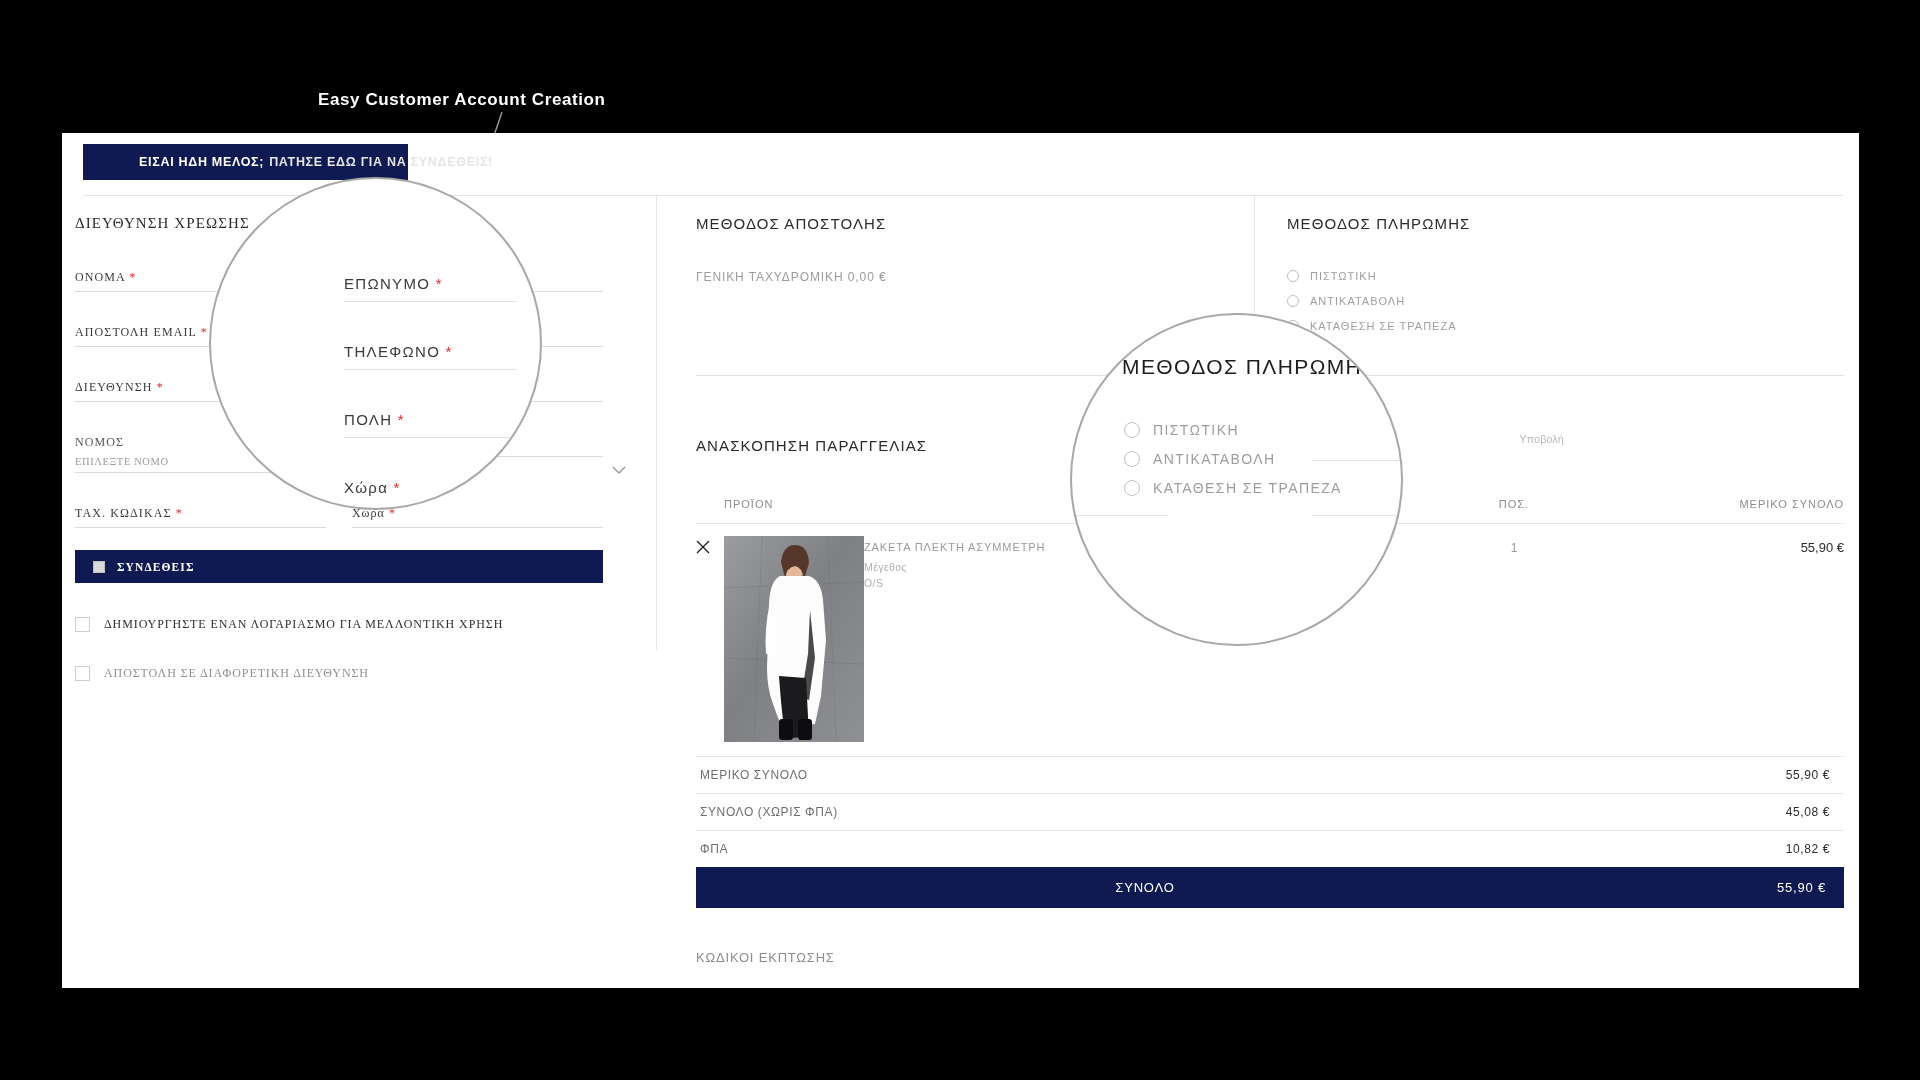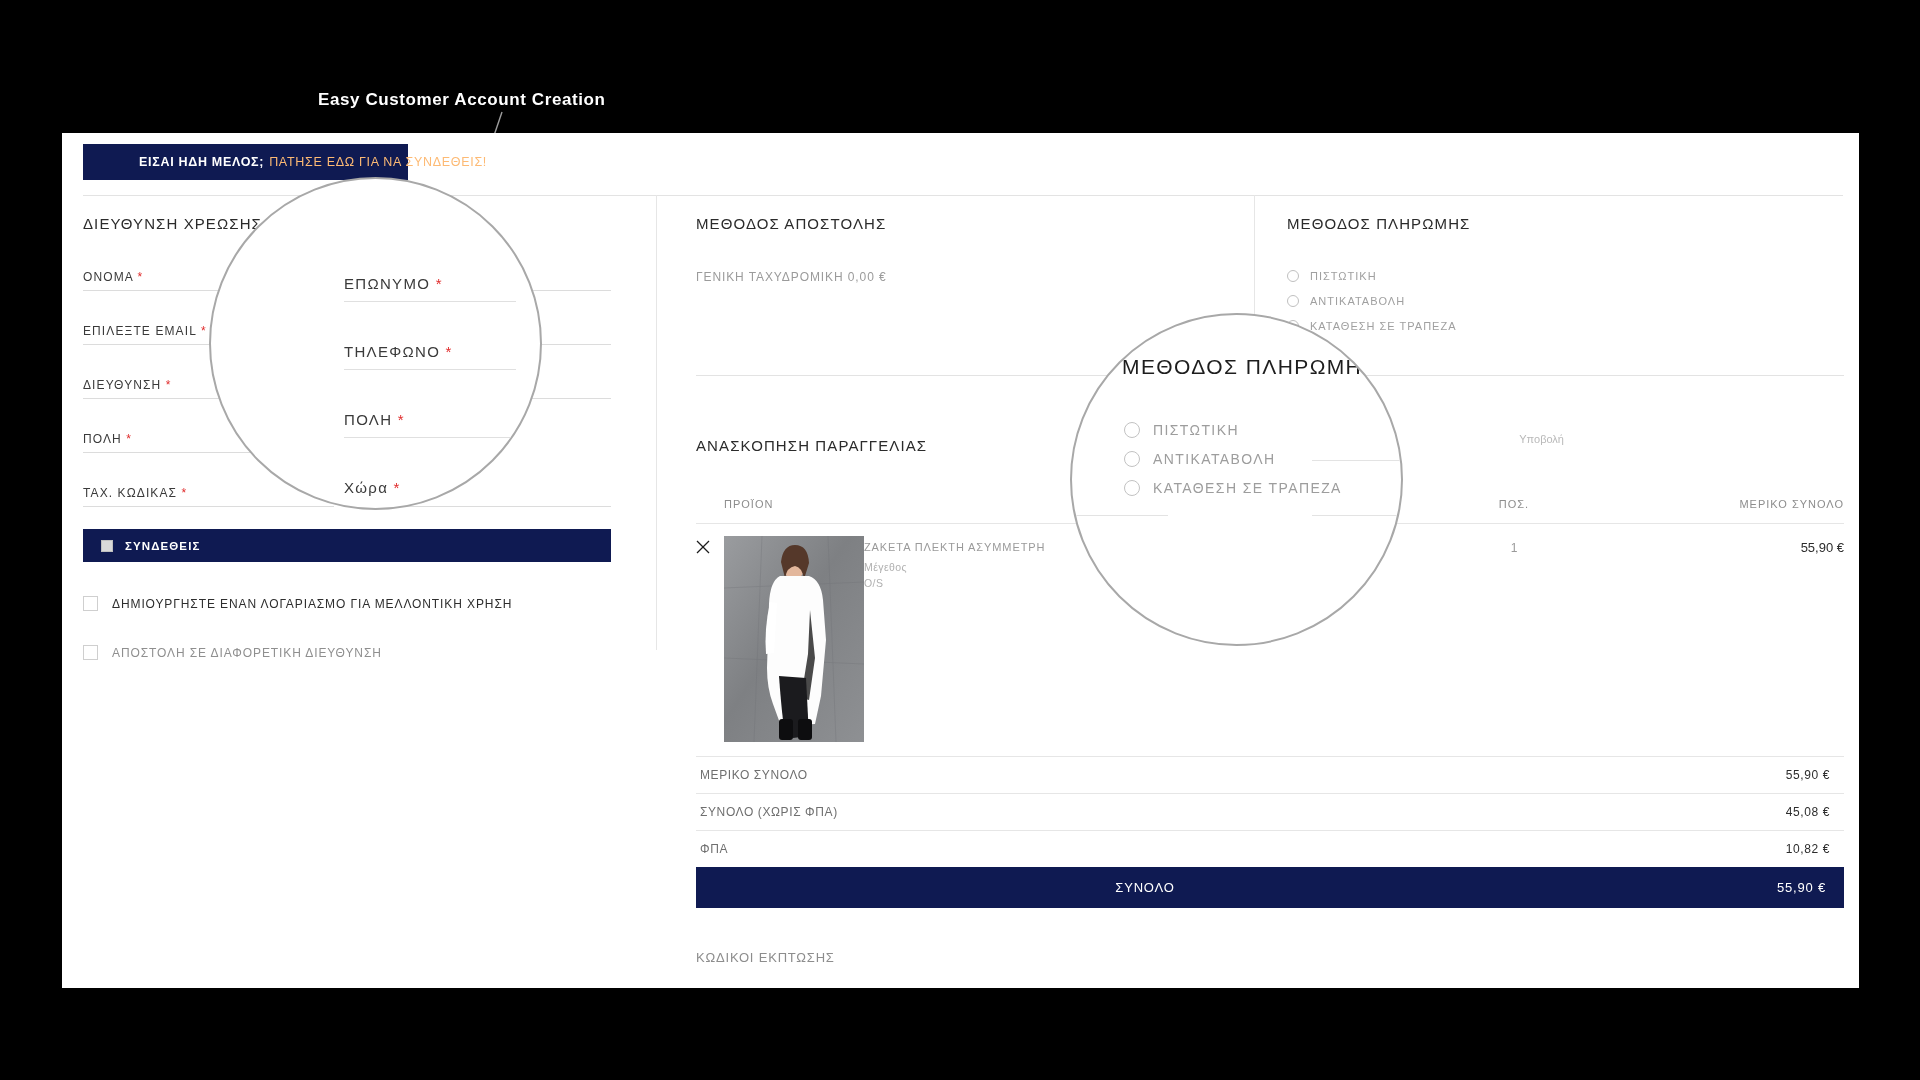--- a/index.html
+++ b/index.html
@@ -41,29 +41,29 @@
     width: 325px; height: 36px;
     background: #0f1a52;
     display: flex; align-items: center;
     padding-left: 19px;
     color: #ffffff;
     font-size: 12.5px;
     letter-spacing: 0.7px;
     white-space: nowrap;
   }
   .login-banner .b { font-weight: bold; margin-right: 5px; padding-left: 37px; }
-  .login-banner .n { font-weight: normal; color:#fdba74; }
+  .login-banner .n { font-weight: bold; color:#e5e5e5; }
 
   .hr-top {
     position:absolute; left:21px; top:62px; width:1760px; height:1px;
     background:#e3e3e3;
   }
 
   
-  .col-left  { position:absolute; left:21px;  top:82px; width:550px; }
+  .col-left  { position:absolute; left:13px;  top:82px; width:550px;font-family:Liberation Serif, serif; }
   .vdiv      { position:absolute; left:594px; top:62px; width:1px; height:455px; background:#e6e6e6; }
   .col-right { position:absolute; left:634px; top:82px; width:1148px; }
 
   .sec-title {
     font-size: 15px; color:#2b2b2b; letter-spacing:1.1px;
     font-weight:400; margin-bottom: 38px; white-space:nowrap;
   }
 
   
   .form-grid { position:relative; width: 528px; }
@@ -241,41 +241,46 @@
             <div class="line"></div>
           </div>
           <div class="fld">
             <span class="lab"><span>ΕΠΩΝΥΜΟ</span> <span class="req">*</span></span>
             <div class="line"></div>
           </div>
         </div>
 
         <div class="frow" style="margin-bottom:33px;">
           <div class="fld">
-            <span class="lab"><span>ΕΠΙΛΕΞΤΕ EMAIL</span> <span class="req">*</span></span>
+            <span class="lab"><span>ΑΠΟΣΤΟΛΗ EMAIL</span> <span class="req">*</span></span>
             <div class="line"></div>
           </div>
           <div class="fld">
             <span class="lab"><span>ΤΗΛΕΦΩΝΟ</span> <span class="req">*</span></span>
             <div class="line"></div>
           </div>
         </div>
 
         <div class="frow" style="margin-bottom:33px;">
           <div class="fld">
             <span class="lab"><span>ΔΙΕΥΘΥΝΣΗ</span> <span class="req">*</span></span>
             <div class="line"></div>
           </div>
           <div class="fld">
             <span class="lab">&nbsp;</span>
             <div class="line"></div>
           </div>
         </div>
 
         <div class="frow" style="margin-bottom:33px;">
+          <div class="fld">
+            <span class="lab low">ΝΟΜΟΣ</span>
+            <span class="hint">ΕΠΙΛΕΞΤΕ ΝΟΜΟ</span>
+            <div class="line"></div>
+          </div>
           <div class="fld">
             <span class="lab"><span>ΠΟΛΗ</span> <span class="req">*</span></span>
             <div class="line"></div>
             <span class="chev" style="right:-22px; bottom:-3px;">
               <svg width="16" height="16" viewBox="0 0 16 16">
                   <polyline points="2,5 8,11 14,5" fill="none" stroke="#9a9a9a" stroke-width="1.4"></polyline>
                 </svg>
             </span>
           </div>
         </div>

